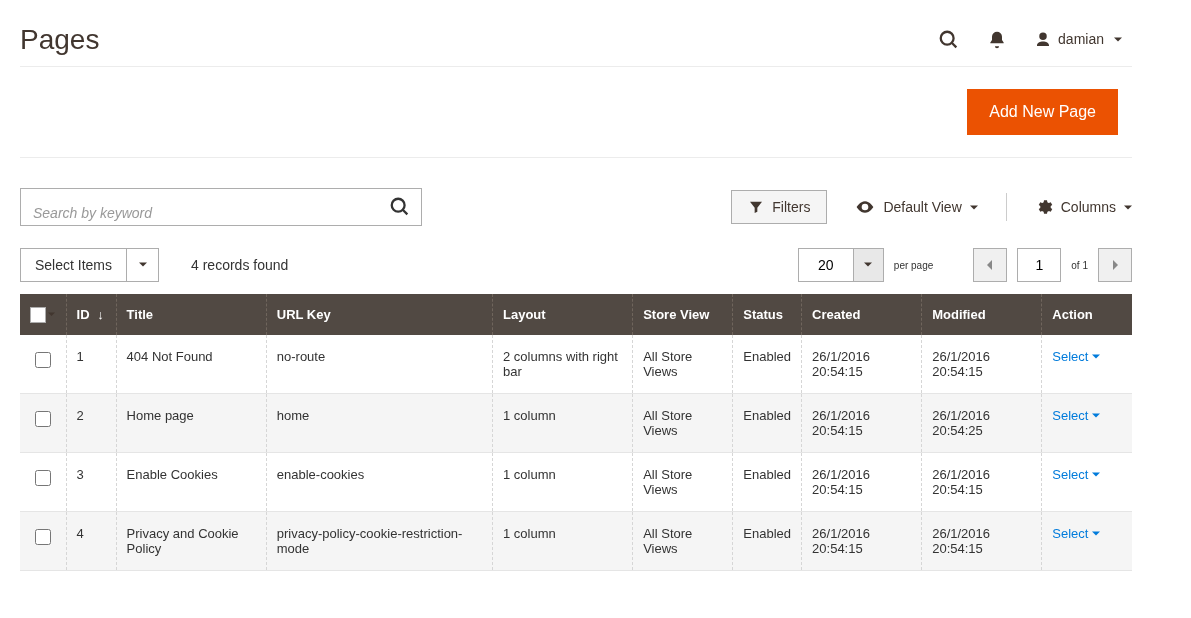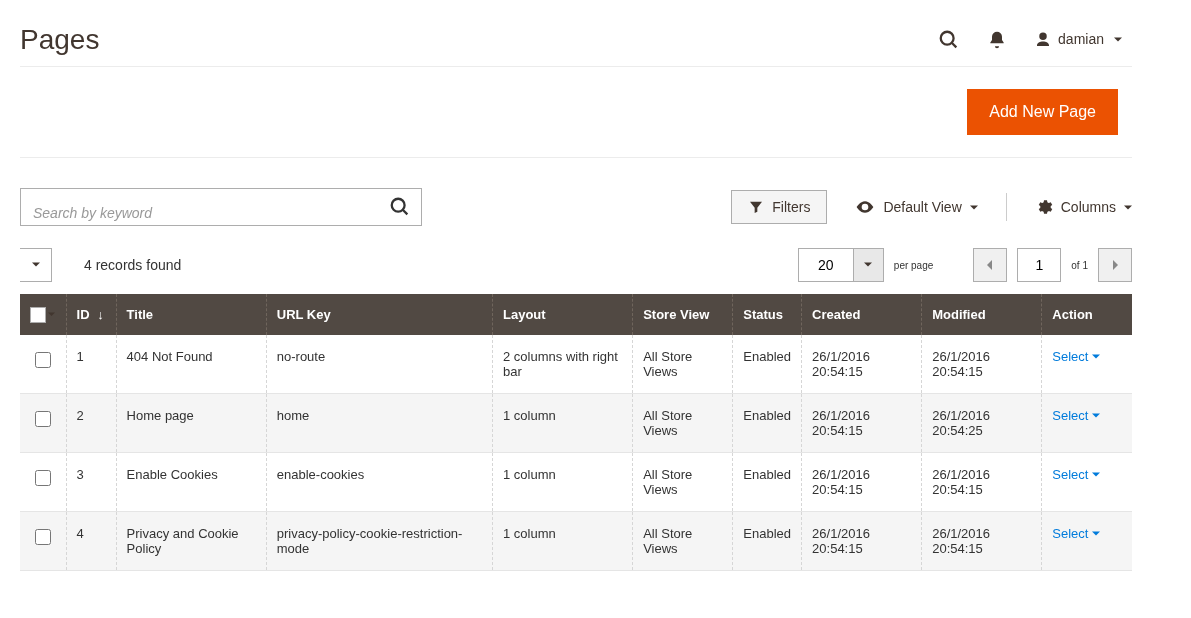--- a/index.html
+++ b/index.html
@@ -129,20 +129,21 @@
         <span class="caret"><svg width="8" height="8" viewBox="0 0 10 10">
               <path d="M0 2l5 5 5-5z" fill="currentColor"></path>
             </svg></span>
       </div>
     </div>
   </div>
 
   <div class="list-row">
     <div style="display:flex; align-items:center;">
       <div class="select-items">
+        <span class="label">Select Items</span>
         <span class="dd">
             <svg width="8" height="8" viewBox="0 0 10 10">
               <path d="M0 2l5 5 5-5z" fill="#41362f"></path>
             </svg>
           </span>
       </div>
       <span class="records-found">4 records found</span>
     </div>
     <div class="pager">
       <div class="pgsize">

